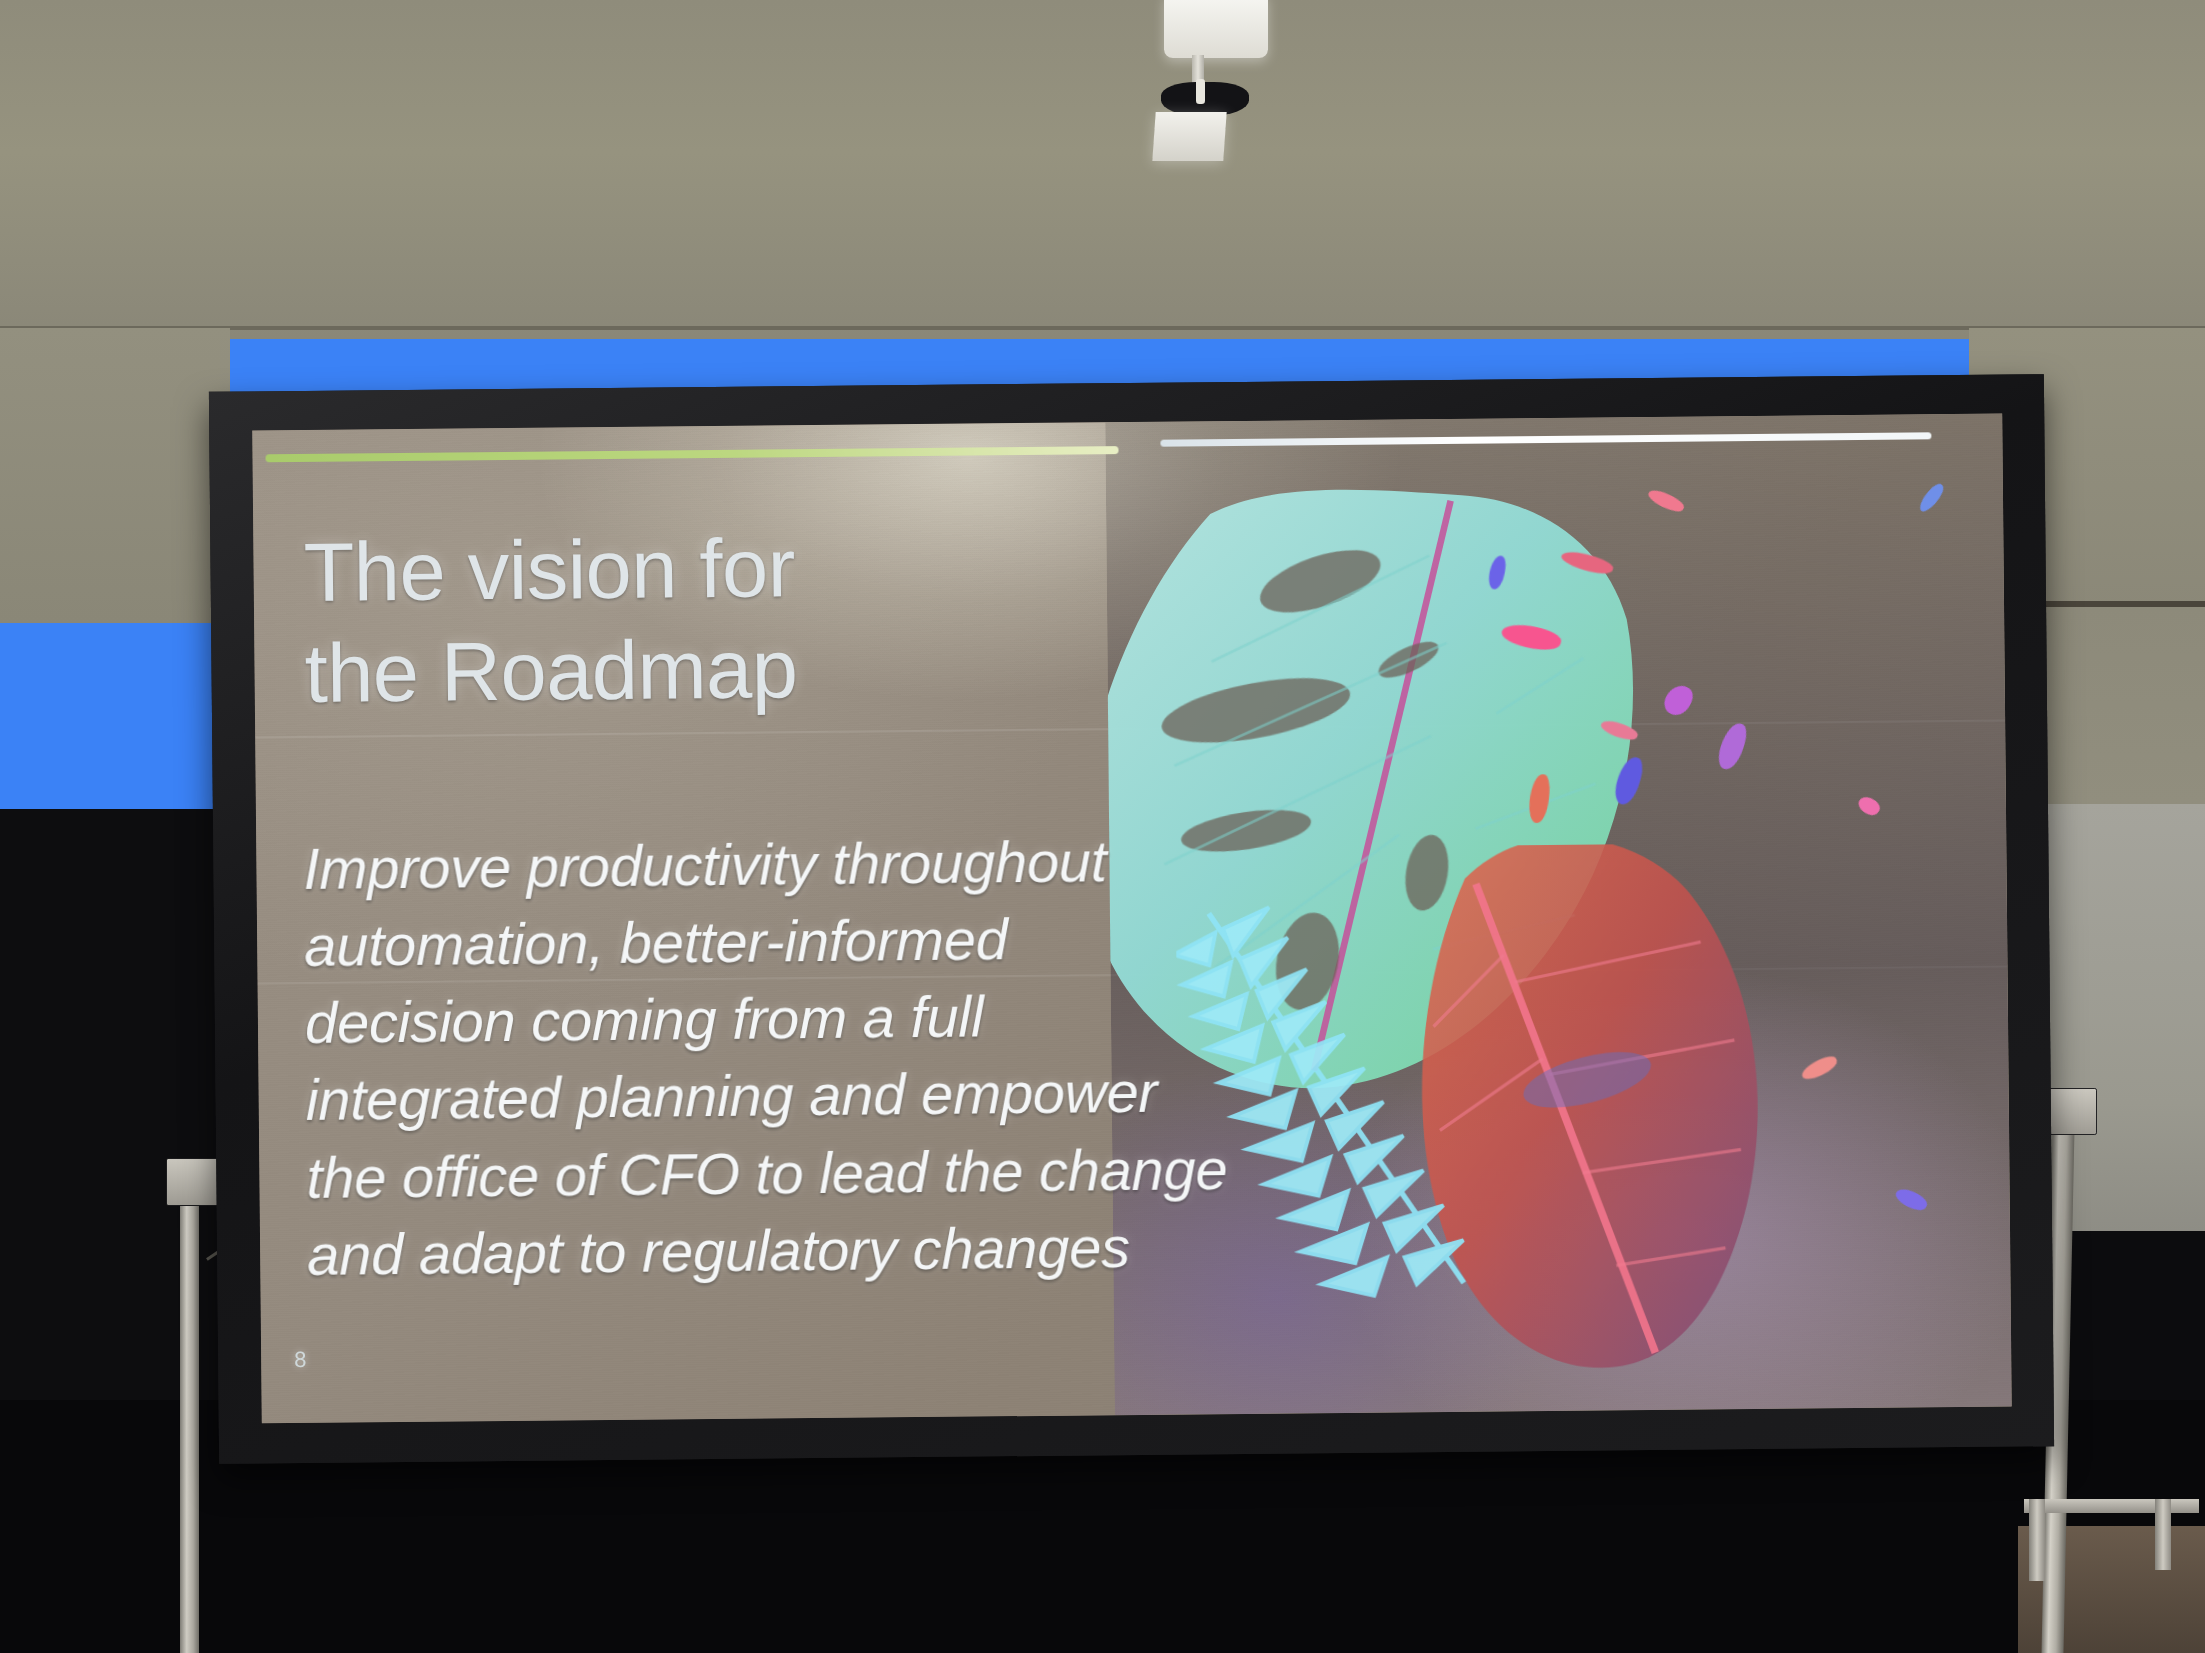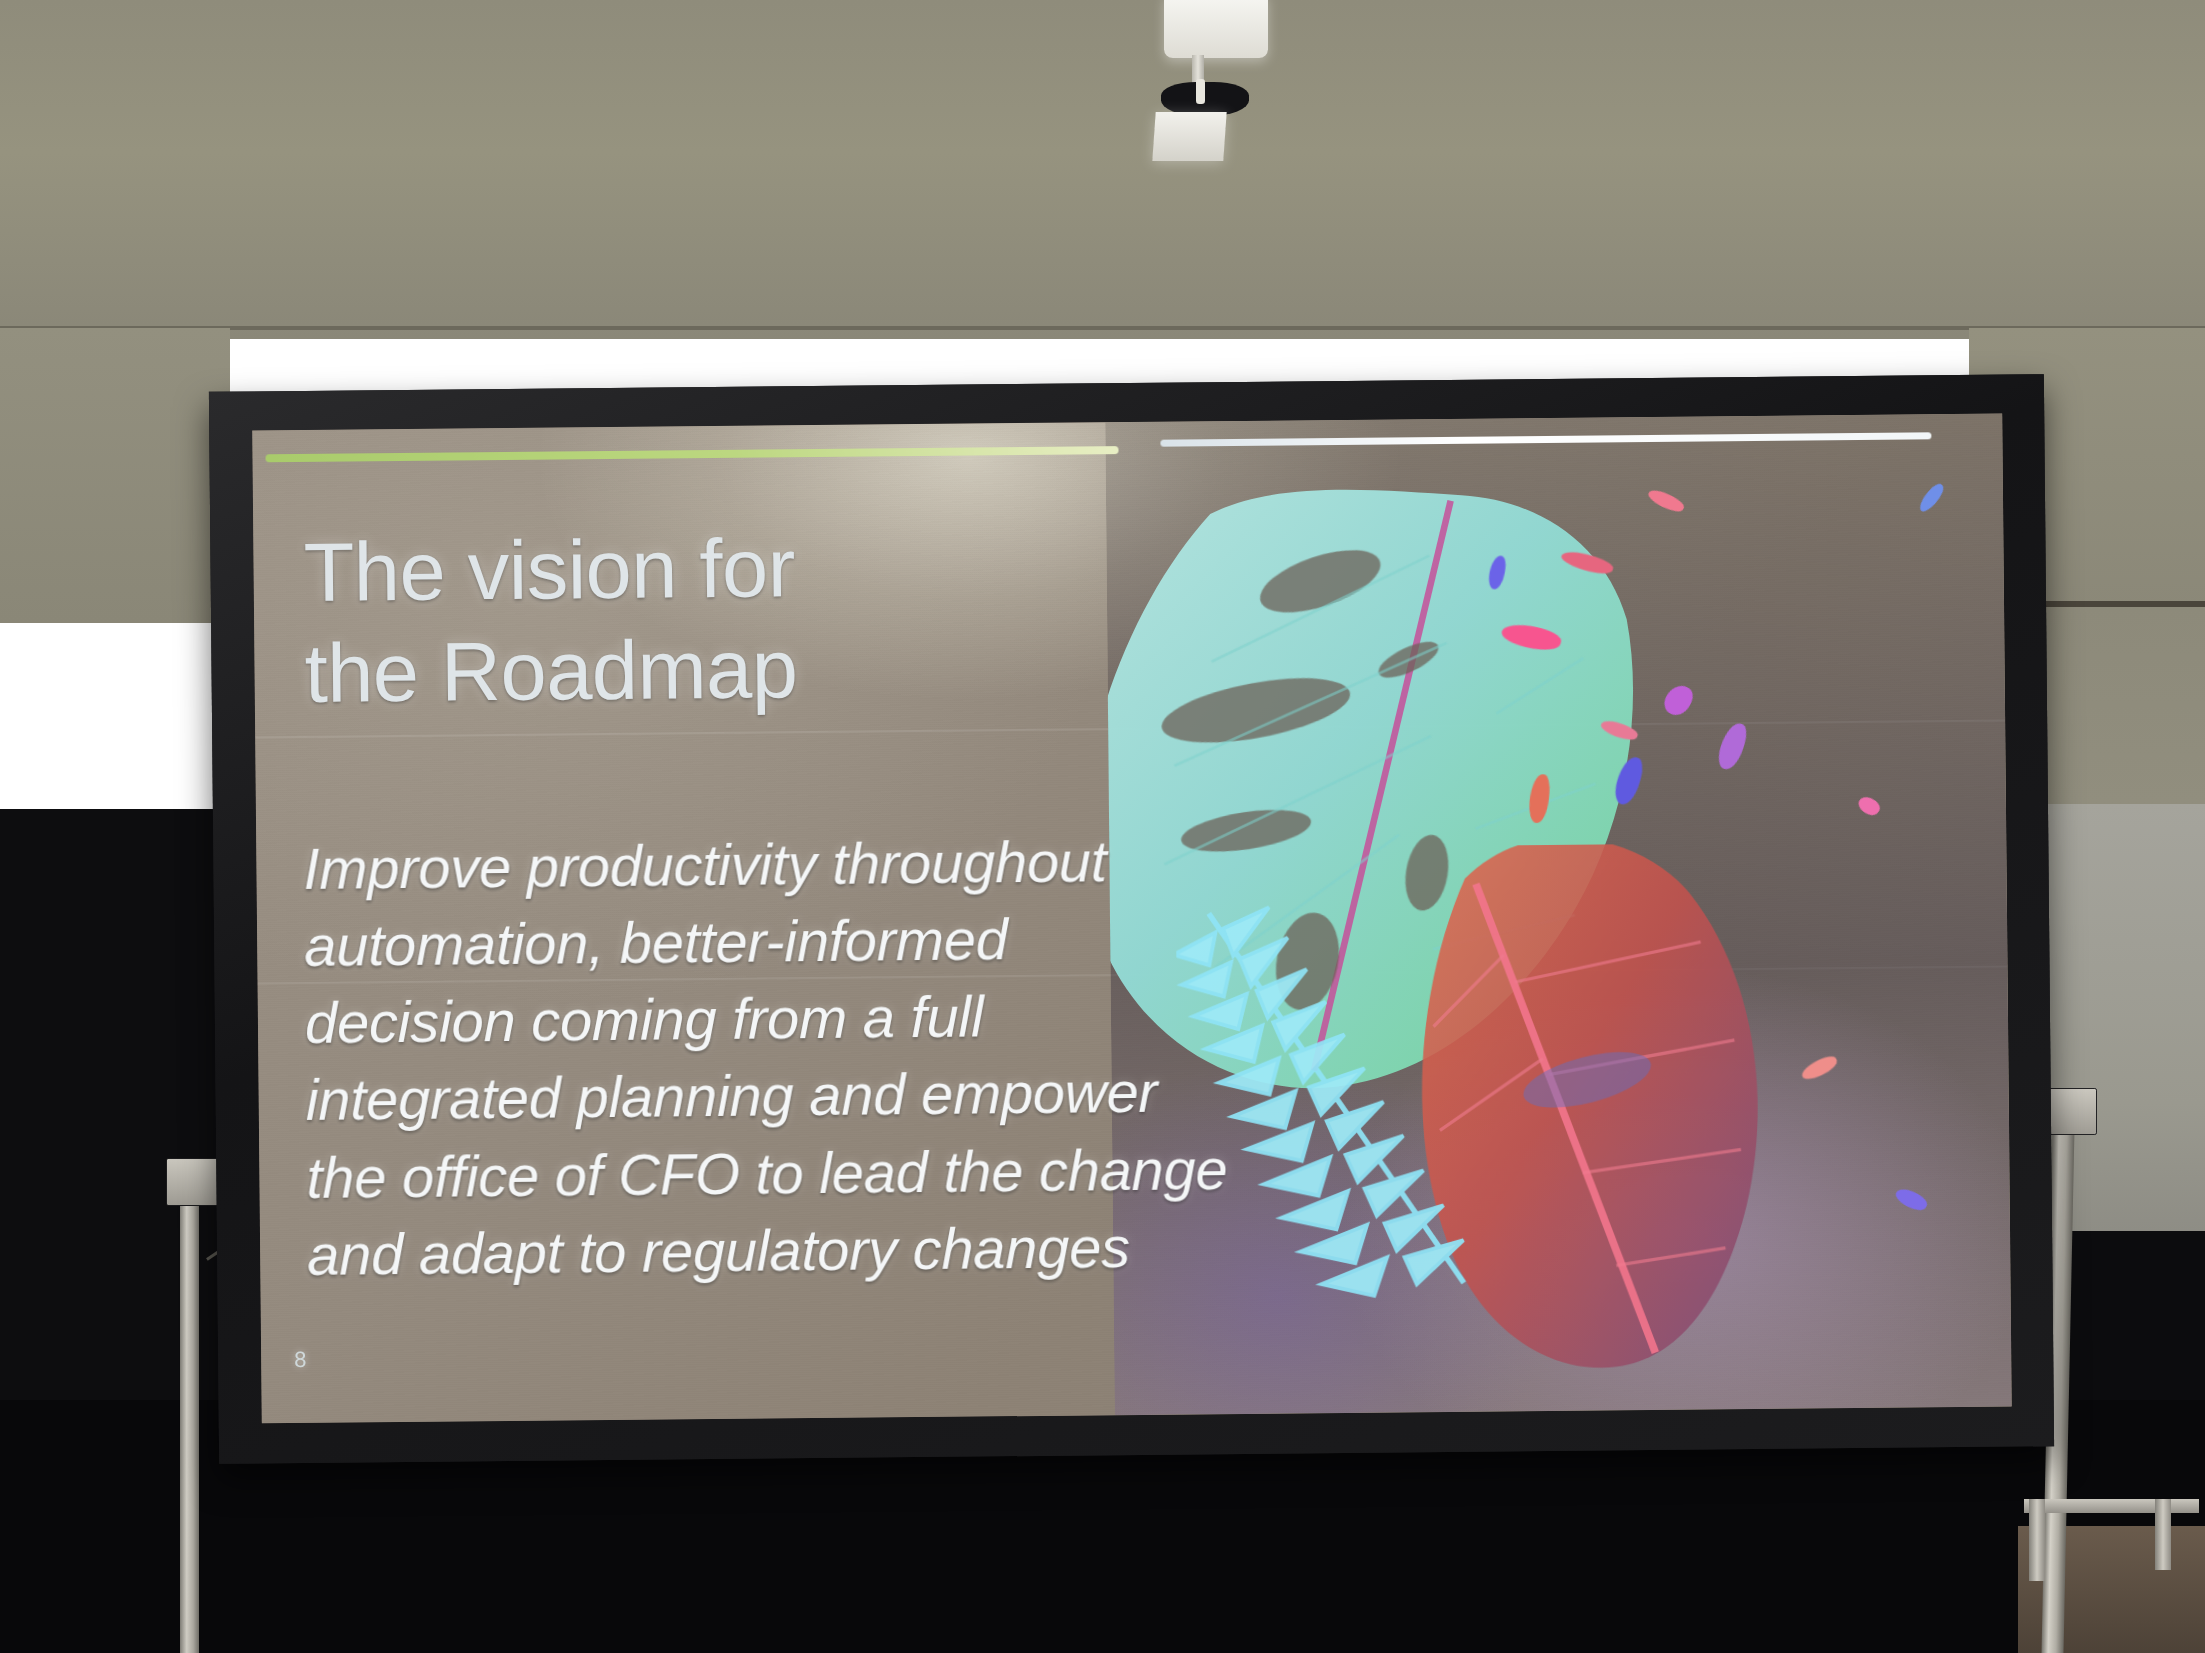--- a/index.html
+++ b/index.html
@@ -2,21 +2,21 @@
 <html style="font-size:8.8px"><head>
 <meta charset="utf-8">
 <style>
   html,body{margin:0;padding:0;background:#000;}
   body{
     width:2205px;height:1654px;position:relative;overflow:hidden;
     font-family:"Liberation Sans", sans-serif;
   }
 
   
-  .room{position:absolute;inset:0;background:#ffffff;padding-left:18px;}
+  .room{position:absolute;inset:0;background:#3b82f6;padding-left:18px;}
   .ceiling{
     position:absolute;left:0;top:0;width:2205px;height:339px;
     background:linear-gradient(180deg,#8f8c7b 0%, #96937f 45%, #8a8778 100%);
   }
   .ceiling-seam{
     position:absolute;left:0;top:326px;width:2205px;height:3.8px;
     background:rgba(70,68,58,.45);
   }
   .wall-left{
     position:absolute;left:0;top:328px;width:230px;height:295px;

